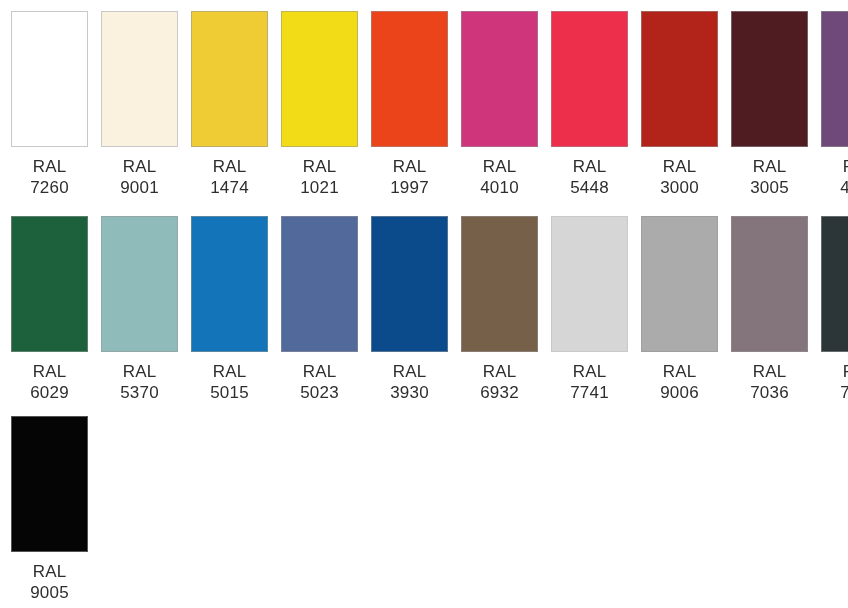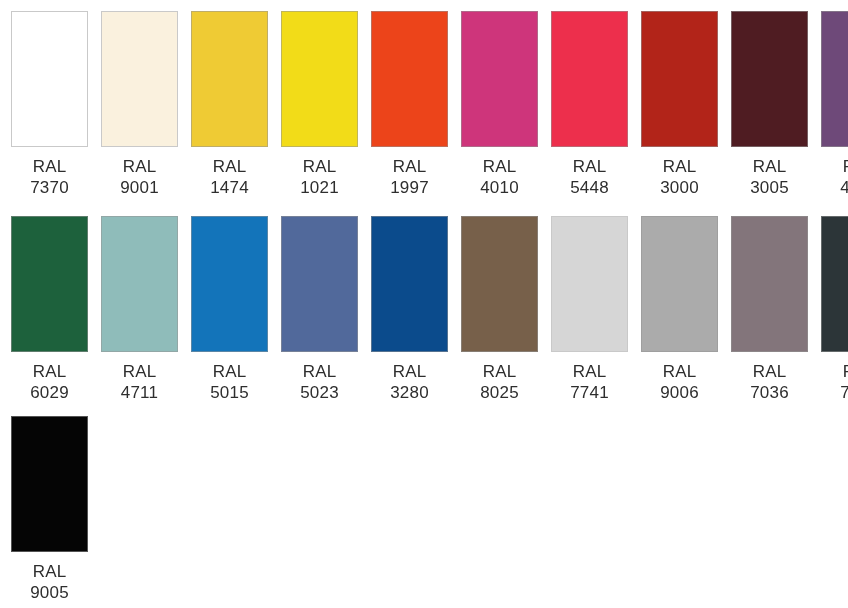--- a/index.html
+++ b/index.html
@@ -70,21 +70,21 @@
 </head>
 <body>
 
 <div id="swatch-chart">
 
 <div class="swatch-row row-1">
       <div class="swatch-cell">
         <div class="swatch-chip light-border" style="background: rgb(255, 255, 255);"></div>
         <div class="swatch-label">
           <span class="label-prefix">RAL</span>
-          <span class="label-code">7370</span>
+          <span class="label-code">7260</span>
         </div>
       </div>
       <div class="swatch-cell">
         <div class="swatch-chip light-border" style="background: rgb(250, 241, 222);"></div>
         <div class="swatch-label">
           <span class="label-prefix">RAL</span>
           <span class="label-code">9001</span>
         </div>
       </div>
       <div class="swatch-cell">
@@ -149,49 +149,49 @@
         <div class="swatch-chip" style="background: rgb(29, 97, 60);"></div>
         <div class="swatch-label">
           <span class="label-prefix">RAL</span>
           <span class="label-code">6029</span>
         </div>
       </div>
       <div class="swatch-cell">
         <div class="swatch-chip" style="background: rgb(143, 188, 186);"></div>
         <div class="swatch-label">
           <span class="label-prefix">RAL</span>
-          <span class="label-code">4711</span>
+          <span class="label-code">5370</span>
         </div>
       </div>
       <div class="swatch-cell">
         <div class="swatch-chip" style="background: rgb(19, 116, 186);"></div>
         <div class="swatch-label">
           <span class="label-prefix">RAL</span>
           <span class="label-code">5015</span>
         </div>
       </div>
       <div class="swatch-cell">
         <div class="swatch-chip" style="background: rgb(81, 105, 155);"></div>
         <div class="swatch-label">
           <span class="label-prefix">RAL</span>
           <span class="label-code">5023</span>
         </div>
       </div>
       <div class="swatch-cell">
         <div class="swatch-chip" style="background: rgb(11, 75, 140);"></div>
         <div class="swatch-label">
           <span class="label-prefix">RAL</span>
-          <span class="label-code">3280</span>
+          <span class="label-code">3930</span>
         </div>
       </div>
       <div class="swatch-cell">
         <div class="swatch-chip" style="background: rgb(119, 96, 74);"></div>
         <div class="swatch-label">
           <span class="label-prefix">RAL</span>
-          <span class="label-code">8025</span>
+          <span class="label-code">6932</span>
         </div>
       </div>
       <div class="swatch-cell">
         <div class="swatch-chip light-border" style="background: rgb(214, 214, 214);"></div>
         <div class="swatch-label">
           <span class="label-prefix">RAL</span>
           <span class="label-code">7741</span>
         </div>
       </div>
       <div class="swatch-cell">

